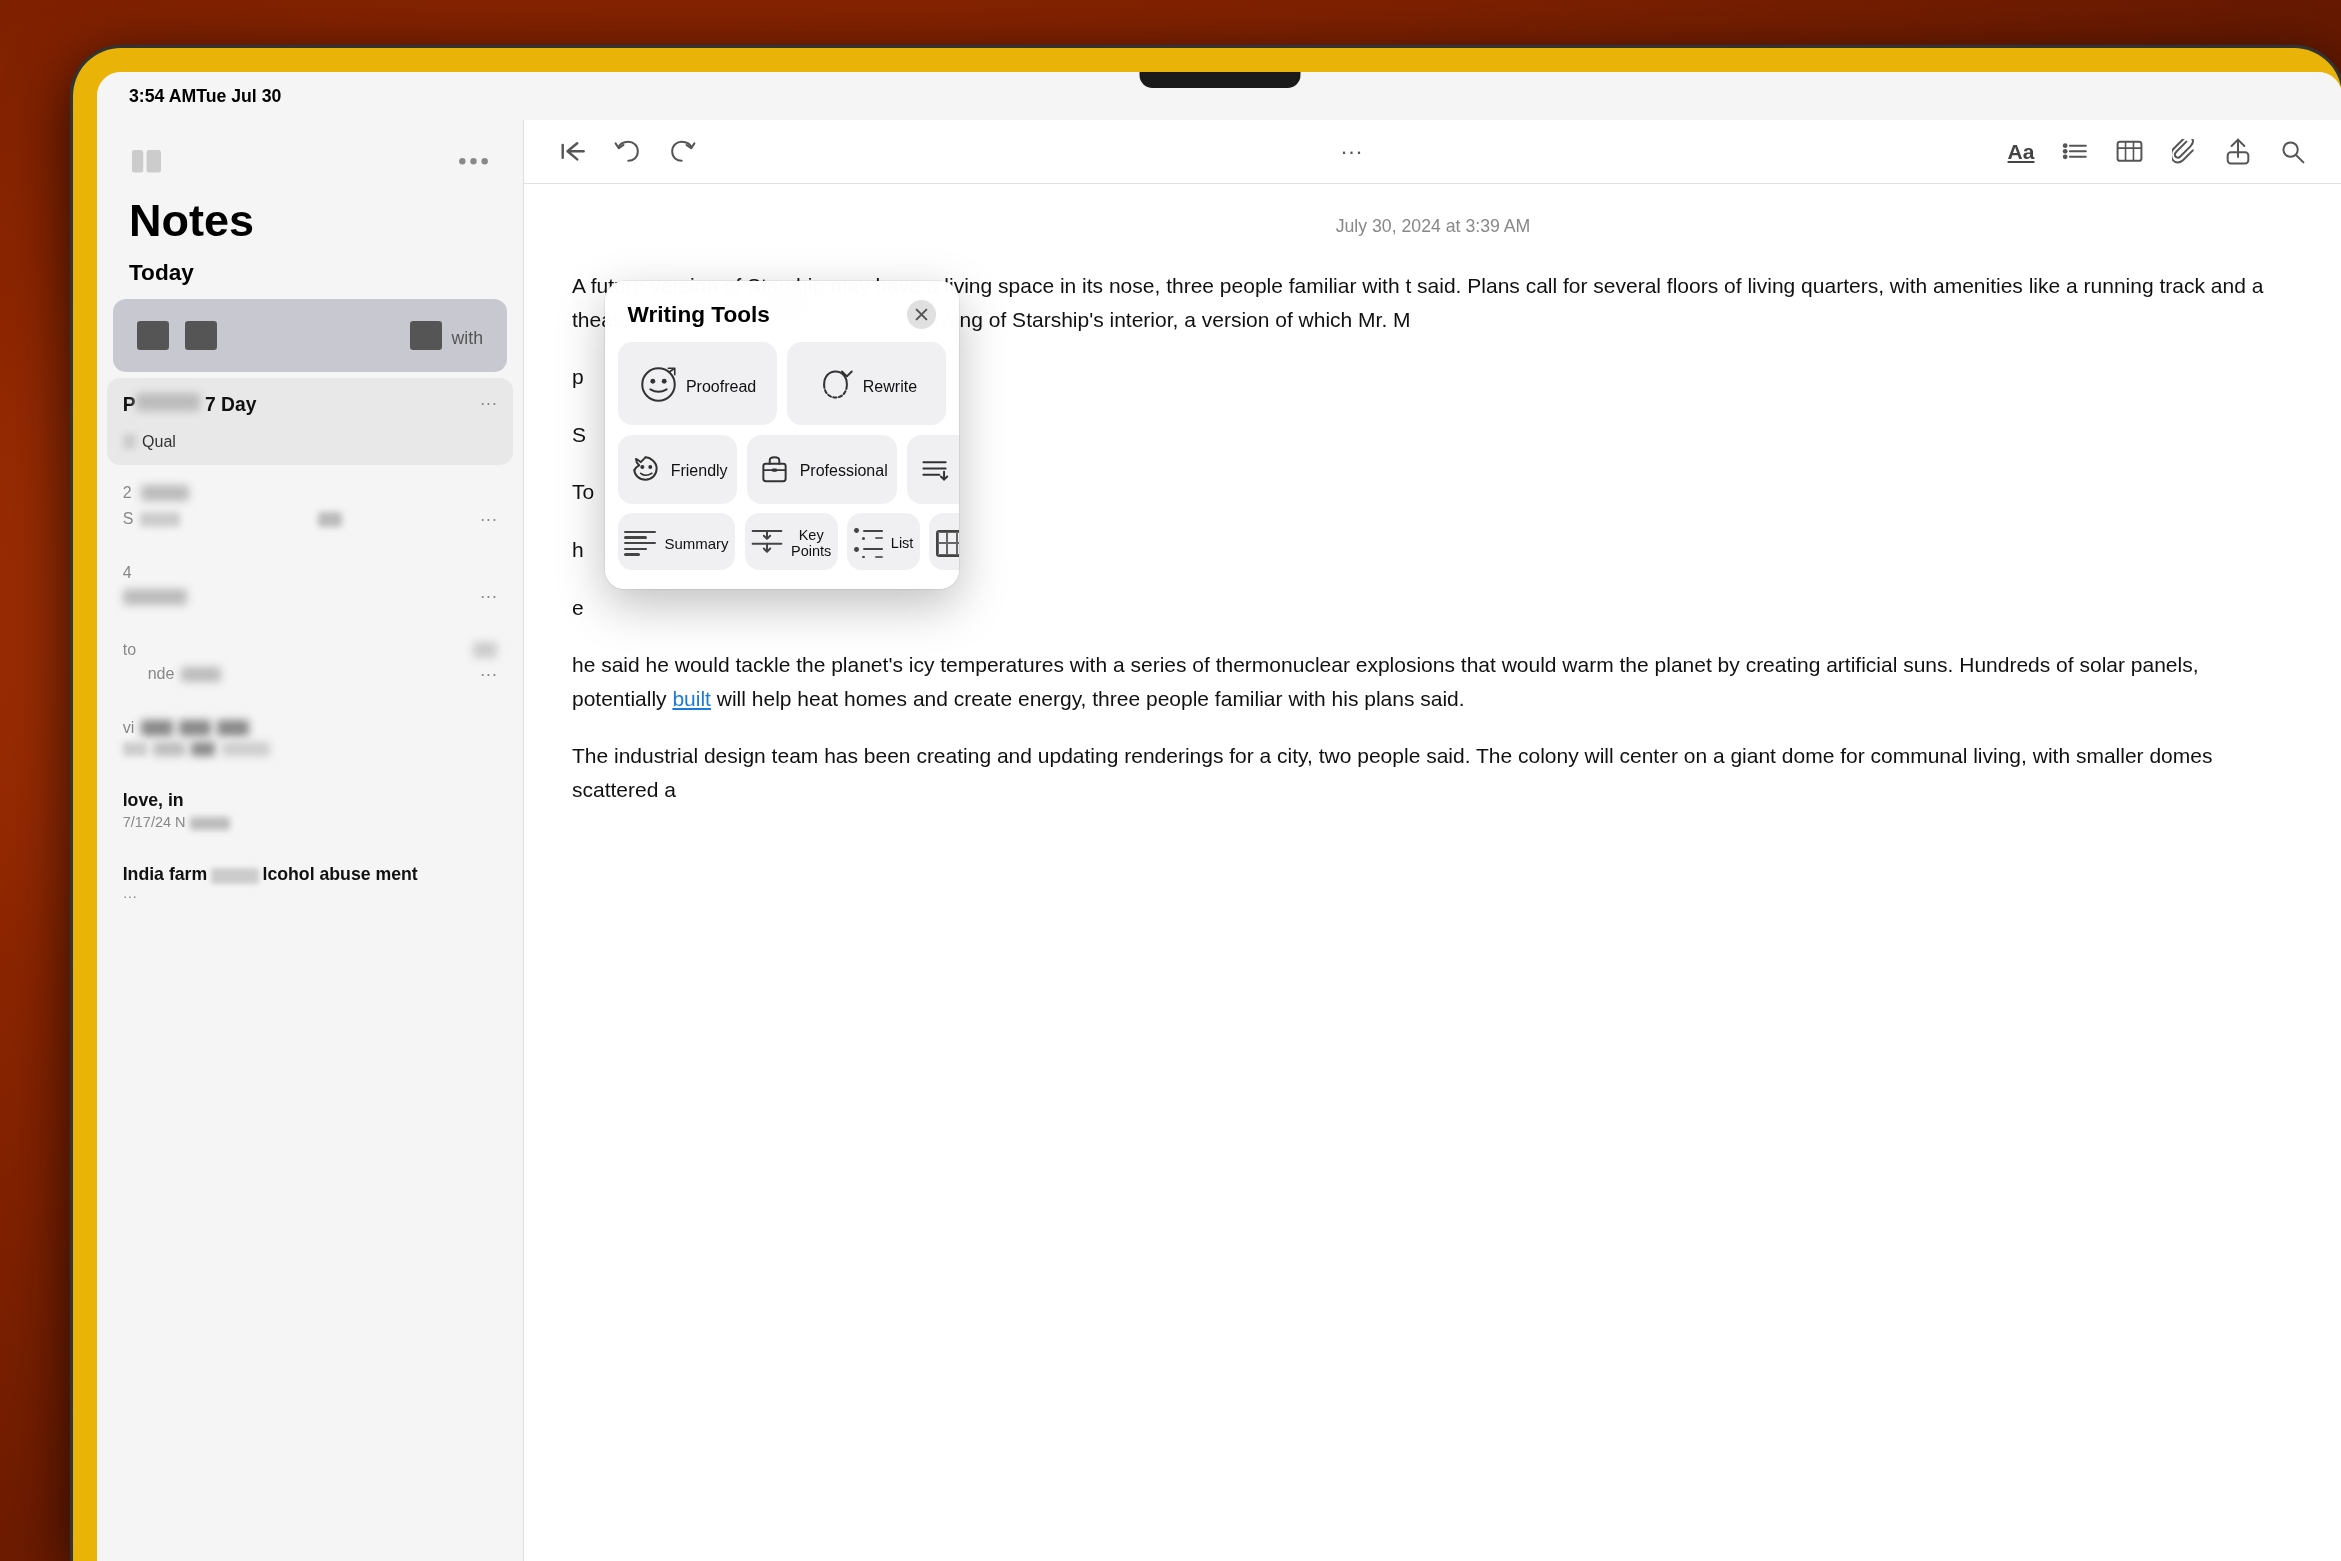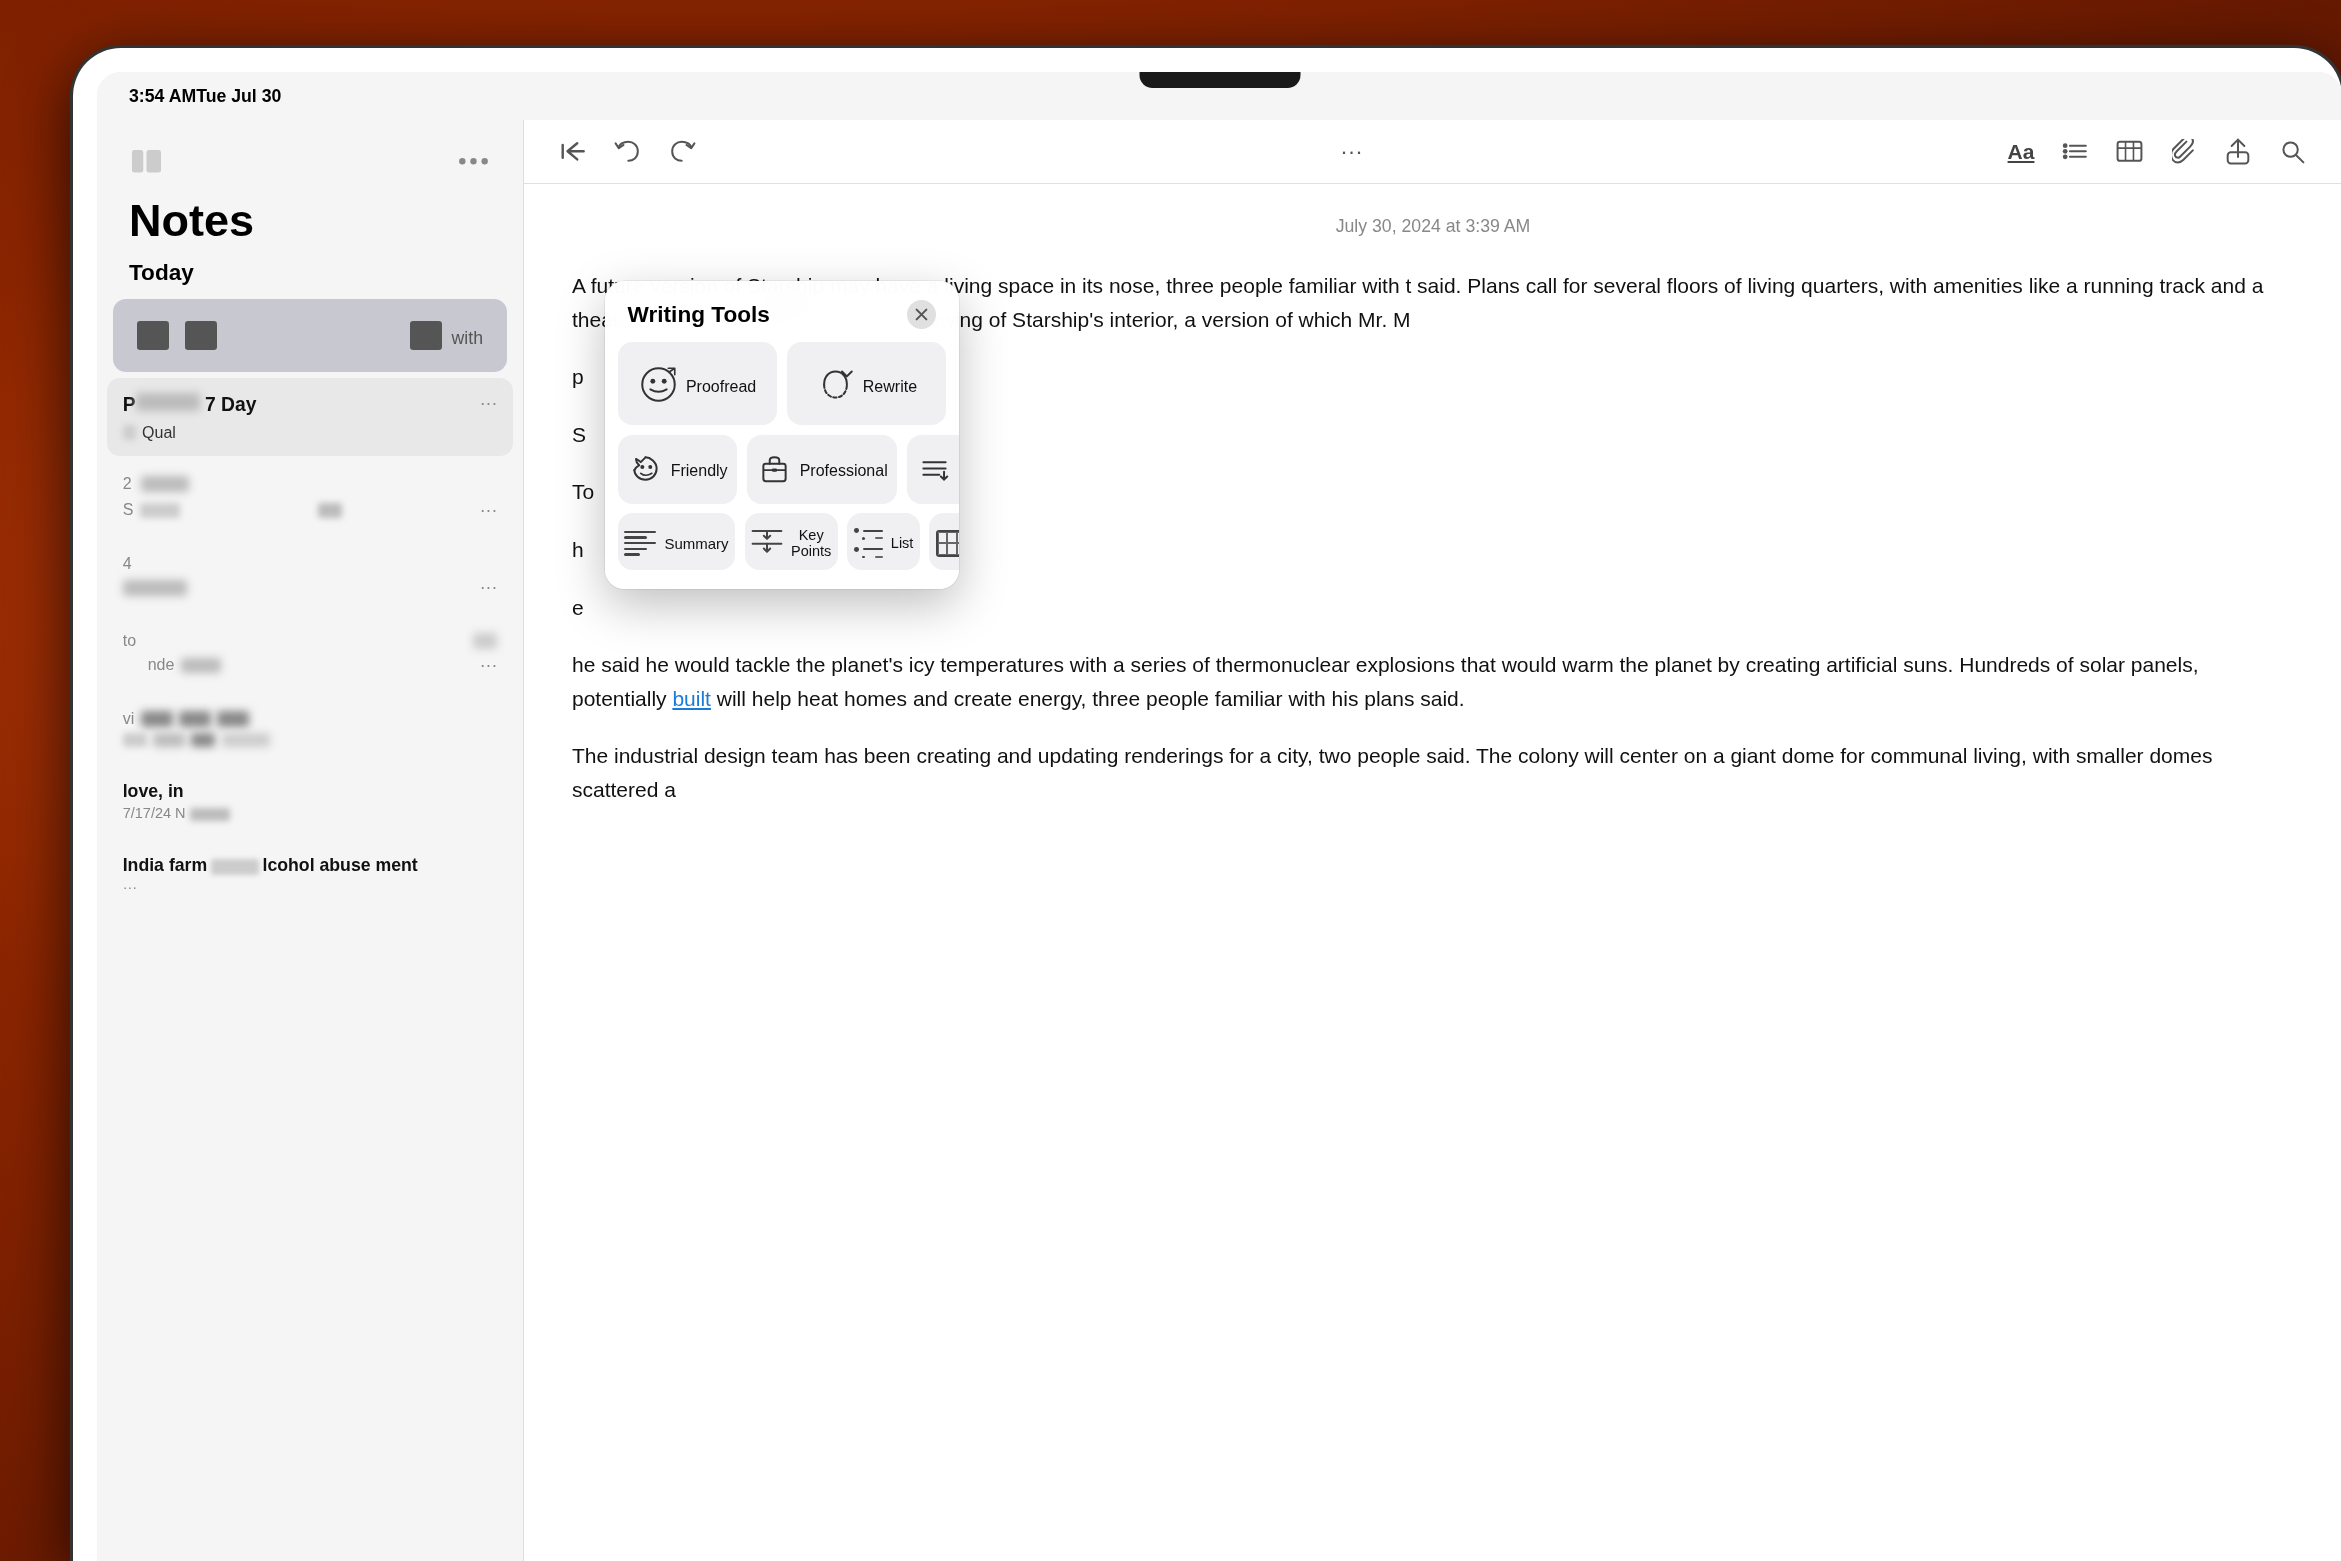--- a/index.html
+++ b/index.html
@@ -24,21 +24,21 @@
       background: radial-gradient(ellipse at 30% 40%, #C04010 0%, #8B2500 40%, #5A1500 100%);
     }
 
     
     .ipad-frame {
       position: absolute;
       top: 48px;
       left: 73px;
       right: 0;
       bottom: 0;
-      background: #ffffff;
+      background: #eab308;
       border-radius: 48px 48px 0 0;
       box-shadow: 0 0 0 3.2px #333, 0 16px 64px rgba(0,0,0,0.8);
       overflow: hidden;
     }
 
     
     .ipad-screen {
       position: absolute;
       top: 24px;
       left: 24px;
@@ -386,21 +386,21 @@
     .note-row {
       padding: 14.5px 16px;
       border-radius: 13px;
       margin: 0 9.7px 4.8px;
       cursor: pointer;
     }
 
     .note-row-header {
       display: flex;
       align-items: flex-start;
-      margin-bottom: 8px;
+      margin-bottom: 17px;
     }
 
     .note-row-title {
       font-size: 19.3px;
       font-weight: 600;
       color: #111;
     }
 
     .note-row-meta {
       font-size: 16px;

